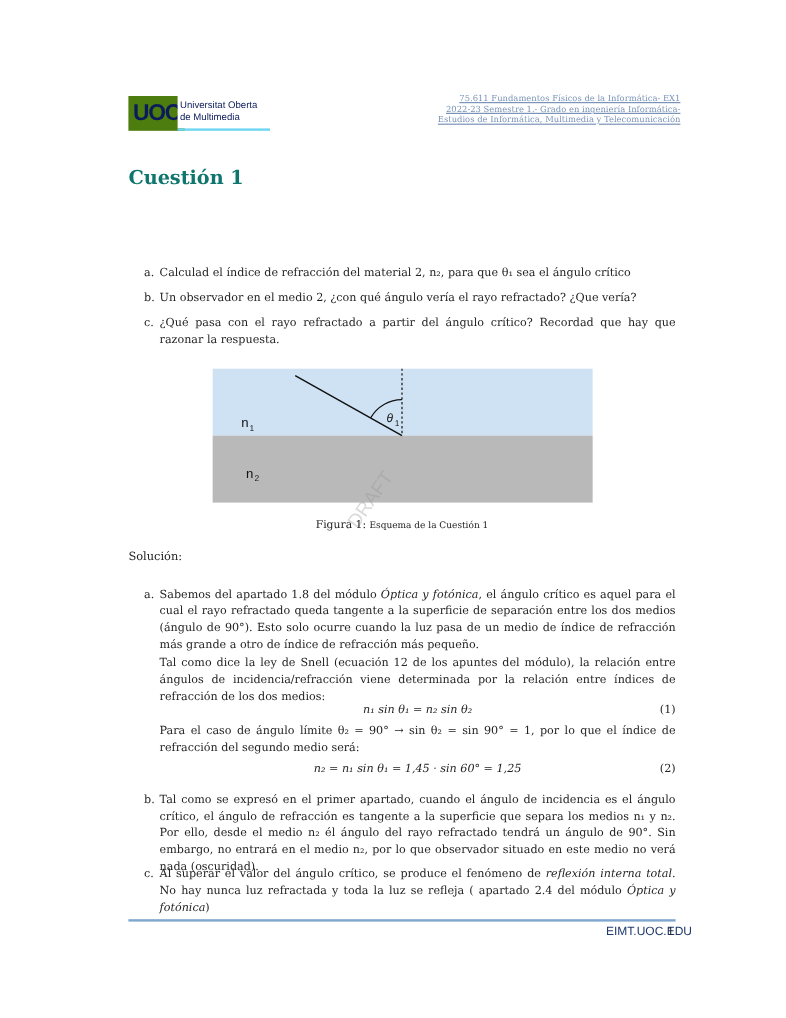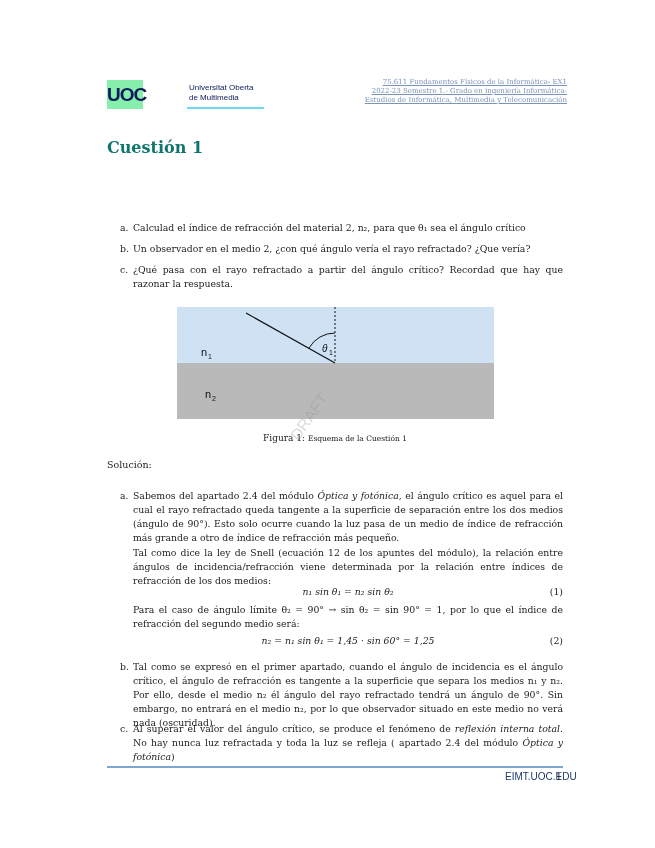--- a/index.html
+++ b/index.html
@@ -4,31 +4,31 @@
   <style>
     html, body { margin: 0; padding: 0; background: #ffffff; }
     body {
       width: 655px; height: 848px; position: relative; overflow: hidden;
       font-family: "DejaVu Serif", "Liberation Serif", serif;
       color: #222;
     }
     .abs { position: absolute; text-decoration: underline; }
     .logo { left: 107px; top: 80px; width: 118px; height: 29px; }
     .logo-mark {
-      position: absolute; left: 0; top: 0; width: 36px; height: 29px;
-      background: #86efac; color: #0b1a5a;
+      position: absolute; left: 0; top: 0; width: 47px; height: 29px;
+      background: #4d7c0f; color: #0b1a5a;
       font-family: "Liberation Sans", sans-serif; font-weight: bold;
       font-size: 19px; line-height: 29px; letter-spacing: -1px; text-align: center;
     }
     .logo-text {
       position: absolute; left: 41px; top: 0; width: 77px; height: 29px;
       background: linear-gradient(#ffffff, #ffffff) ;
       border-bottom: 2px solid #6dd6f0; box-sizing: border-box;
       font-family: "Liberation Sans", sans-serif; font-size: 8px; line-height: 10px;
-      color: #0b1a5a; padding-top: 3px; padding-left: 2px; margin-left: 39px;
+      color: #0b1a5a; padding-top: 3px; padding-left: 2px;
     }
     .header-meta {
       right: 88px; top: 78px; text-align: right;
       font-size: 7px; line-height: 9px; color: #7a93b8;
     }
     h1 {
       position: absolute; left: 107px; top: 138px; margin: 0;
       font-size: 16px; font-weight: bold; color: #0f766e;
       font-family: "DejaVu Serif", serif;
     }
@@ -119,21 +119,21 @@
 <div class="caption">
   <span>Figura 1:</span>
   <span class="small">Esquema de la Cuestión 1</span>
 </div>
 
 <div class="sol-title">Solución:</div>
 
 <div class="list-item" style="top:489px;">
   <span class="marker">a.</span>
   <div class="body">
-    <span>Sabemos del apartado 2.4 del módulo </span><i>Óptica y fotónica</i><span>, el ángulo crítico es aquel para el cual el rayo refractado queda tangente a la superficie de separación entre los dos medios (ángulo de 90°). Esto solo ocurre cuando la luz pasa de un medio de índice de refracción más grande a otro de índice de refracción más pequeño.</span>
+    <span>Sabemos del apartado 1.8 del módulo </span><i>Óptica y fotónica</i><span>, el ángulo crítico es aquel para el cual el rayo refractado queda tangente a la superficie de separación entre los dos medios (ángulo de 90°). Esto solo ocurre cuando la luz pasa de un medio de índice de refracción más grande a otro de índice de refracción más pequeño.</span>
   </div>
 </div>
 <div class="list-item" style="top:546px;">
   <div class="body">Tal como dice la ley de Snell (ecuación 12 de los apuntes del módulo), la relación entre ángulos de incidencia/refracción viene determinada por la relación entre índices de refracción de los dos medios:</div>
 </div>
 <div class="eq" style="top:585px;">
   <div class="formula it">n₁ sin θ₁ = n₂ sin θ₂</div>
   <span class="num">(1)</span>
 </div>
 <div class="list-item" style="top:603px;">

